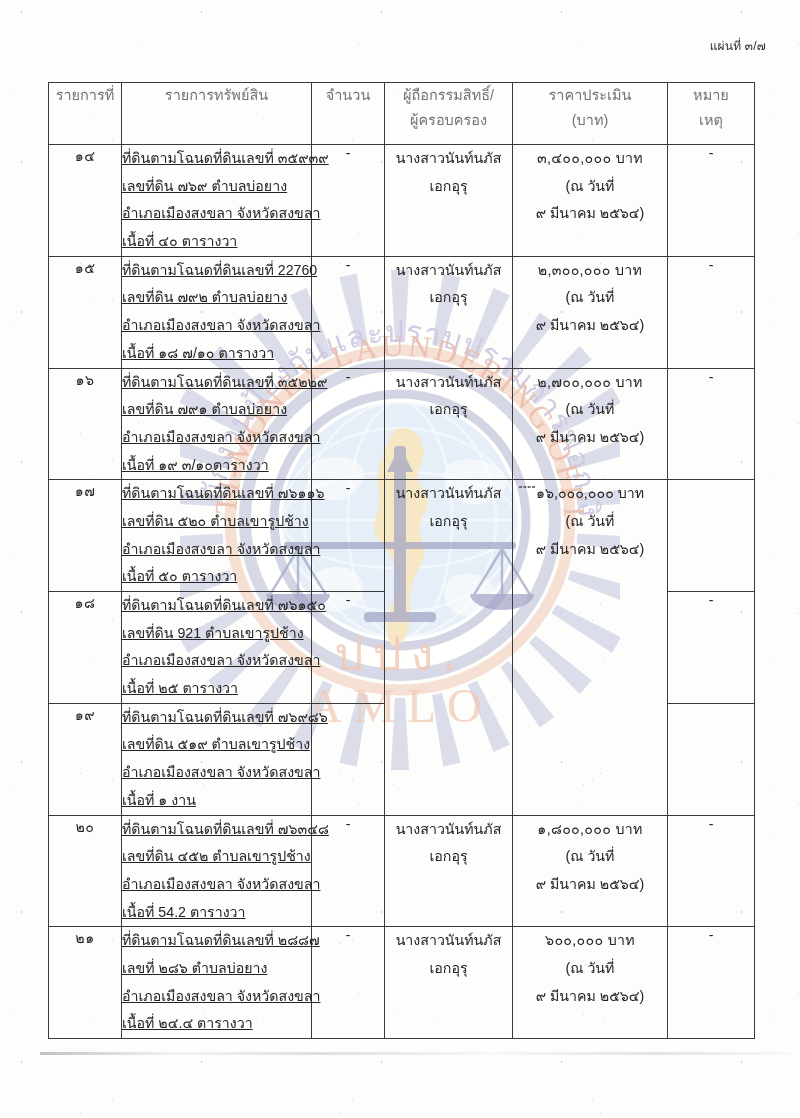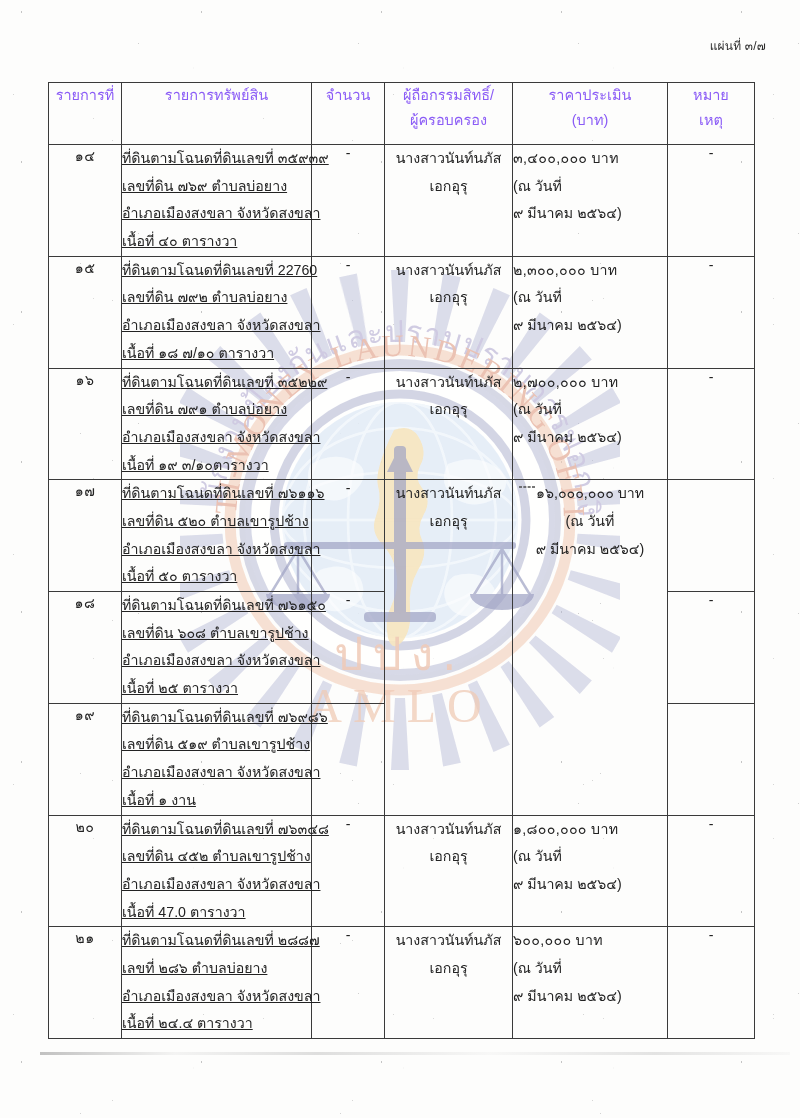--- a/index.html
+++ b/index.html
@@ -89,40 +89,40 @@
   .col-owner  { width: 128px; }
   .col-price  { width: 155px; }
   .col-note   { width: 87px; }
 
   thead td {
     height: 62px;
     text-align: center;
     font-size: 14.5px;
     line-height: 1.75;
     padding-top: 7px;
-    color: #8b5cf6;
+    color: #737373;
   }
   thead .hl { display: block; }
 
   tbody td { font-size: 14.2px; color: #232323; margin-left: 25px; }
 
   .idx {
     text-align: center;
     padding-top: 10px;
     letter-spacing: .5px;
   }
   .asset {
     padding: 9px 4px 9px 10px;
     line-height: 1.95;
     text-decoration: underline;
   }
   .asset div { white-space: nowrap; }
   .dash { text-align: center; padding-top: 11px; letter-spacing: 0; }
   .owner { text-align: center; line-height: 1.95; padding-top: 9px; }
-  .price { line-height: 1.95; padding-top: 9px; }
+  .price { text-align: center; line-height: 1.95; padding-top: 9px; }
   .price .amt { letter-spacing: .3px; }
 
   .merged-mid {
     vertical-align: middle;
     text-align: center;
     line-height: 1.95;
   }
   
   .bracket-wrap { position: relative; height: 100%; }
   .bracket {
@@ -422,21 +422,21 @@
           <div>(ณ วันที่</div>
           <div>๙ มีนาคม ๒๕๖๔)</div>
         </td>
         <td class="dash"></td>
       </tr>
 
       <tr>
         <td class="idx">๑๘</td>
         <td class="asset">
           <div>ที่ดินตามโฉนดที่ดินเลขที่ ๗๖๑๕๐</div>
-          <div>เลขที่ดิน ๖๐๘ ตำบลเขารูปช้าง</div>
+          <div>เลขที่ดิน 921 ตำบลเขารูปช้าง</div>
           <div>อำเภอเมืองสงขลา จังหวัดสงขลา</div>
           <div>เนื้อที่ ๒๕ ตารางวา</div>
         </td>
         <td class="dash">-</td>
         <td class="dash">-</td>
       </tr>
 
       <tr>
         <td class="idx">๑๙</td>
         <td class="asset">
@@ -448,21 +448,21 @@
         <td class="dash"></td>
         <td class="dash"></td>
       </tr>
 
       <tr>
         <td class="idx">๒๐</td>
         <td class="asset">
           <div>ที่ดินตามโฉนดที่ดินเลขที่ ๗๖๓๔๘</div>
           <div>เลขที่ดิน ๔๕๒ ตำบลเขารูปช้าง</div>
           <div>อำเภอเมืองสงขลา จังหวัดสงขลา</div>
-          <div>เนื้อที่ 47.0 ตารางวา</div>
+          <div>เนื้อที่ 54.2 ตารางวา</div>
         </td>
         <td class="dash">-</td>
         <td class="owner">
           <div>นางสาวนันท์นภัส</div>
           <div>เอกอุรุ</div>
         </td>
         <td class="price">
           <div class="amt">๑,๘๐๐,๐๐๐ บาท</div>
           <div>(ณ วันที่</div>
           <div>๙ มีนาคม ๒๕๖๔)</div>

